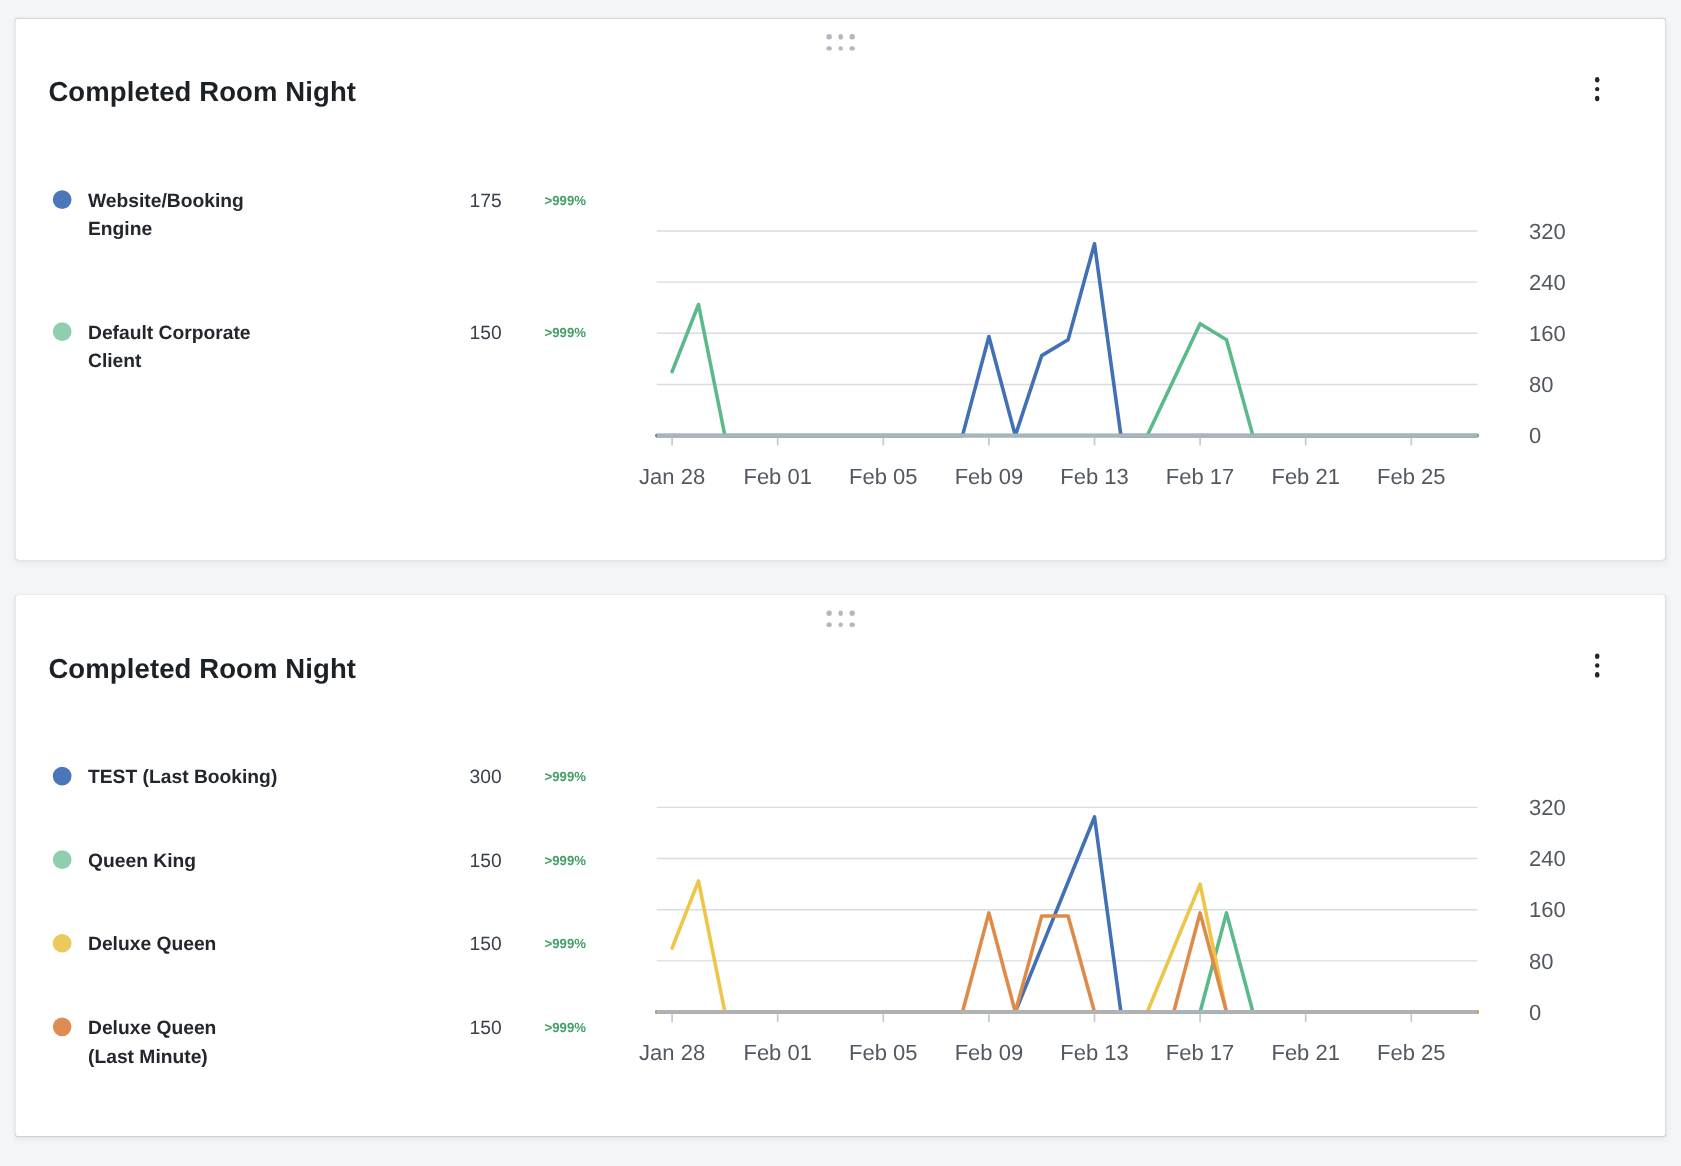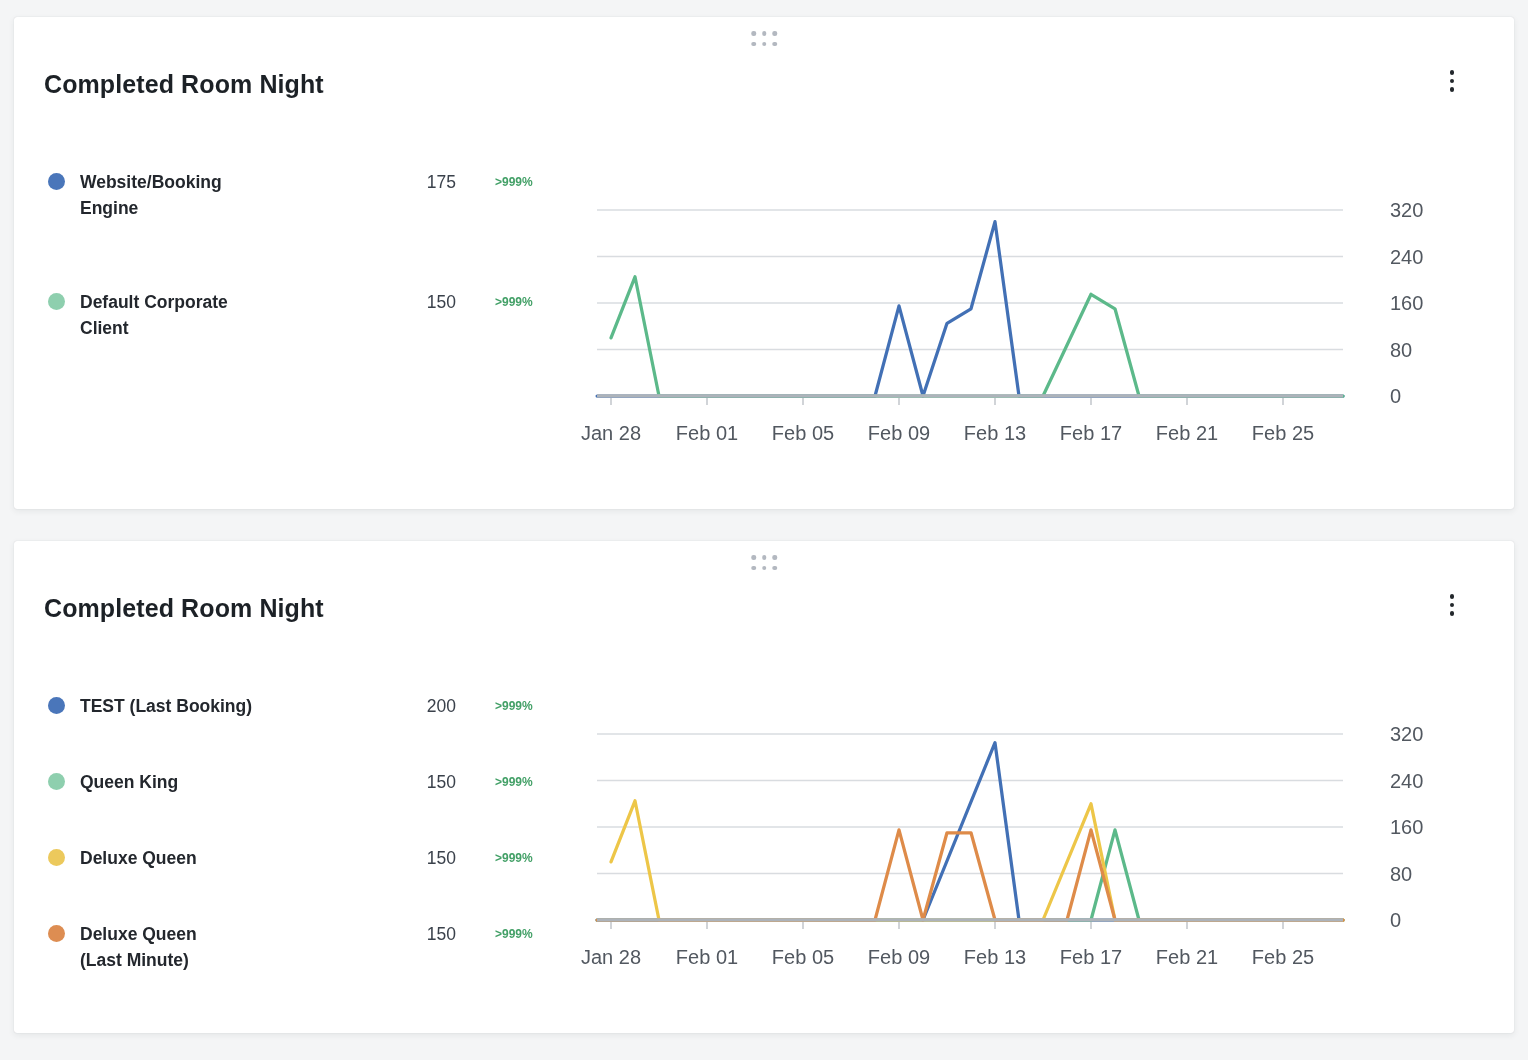--- a/index.html
+++ b/index.html
@@ -128,21 +128,21 @@
     <button class="kebab">
       <i></i>
         <i></i>
         <i></i>
     </button>
     <h2 class="title">Completed Room Night</h2>
     <div class="legend">
         <div class="lrow" style="top: 152px;">
           <span class="ldot" style="background: rgb(74, 118, 186);"></span>
           <span class="llabel">TEST (Last Booking)</span>
-          <span class="lvalue">200</span>
+          <span class="lvalue">300</span>
           <span class="lchange" style="color: rgb(67, 160, 103);">&gt;999%</span>
         </div>
         <div class="lrow" style="top: 228px;">
           <span class="ldot" style="background: rgb(142, 207, 174);"></span>
           <span class="llabel">Queen King</span>
           <span class="lvalue">150</span>
           <span class="lchange" style="color: rgb(67, 160, 103);">&gt;999%</span>
         </div>
         <div class="lrow" style="top: 304px;">
           <span class="ldot" style="background: rgb(236, 201, 92);"></span>

